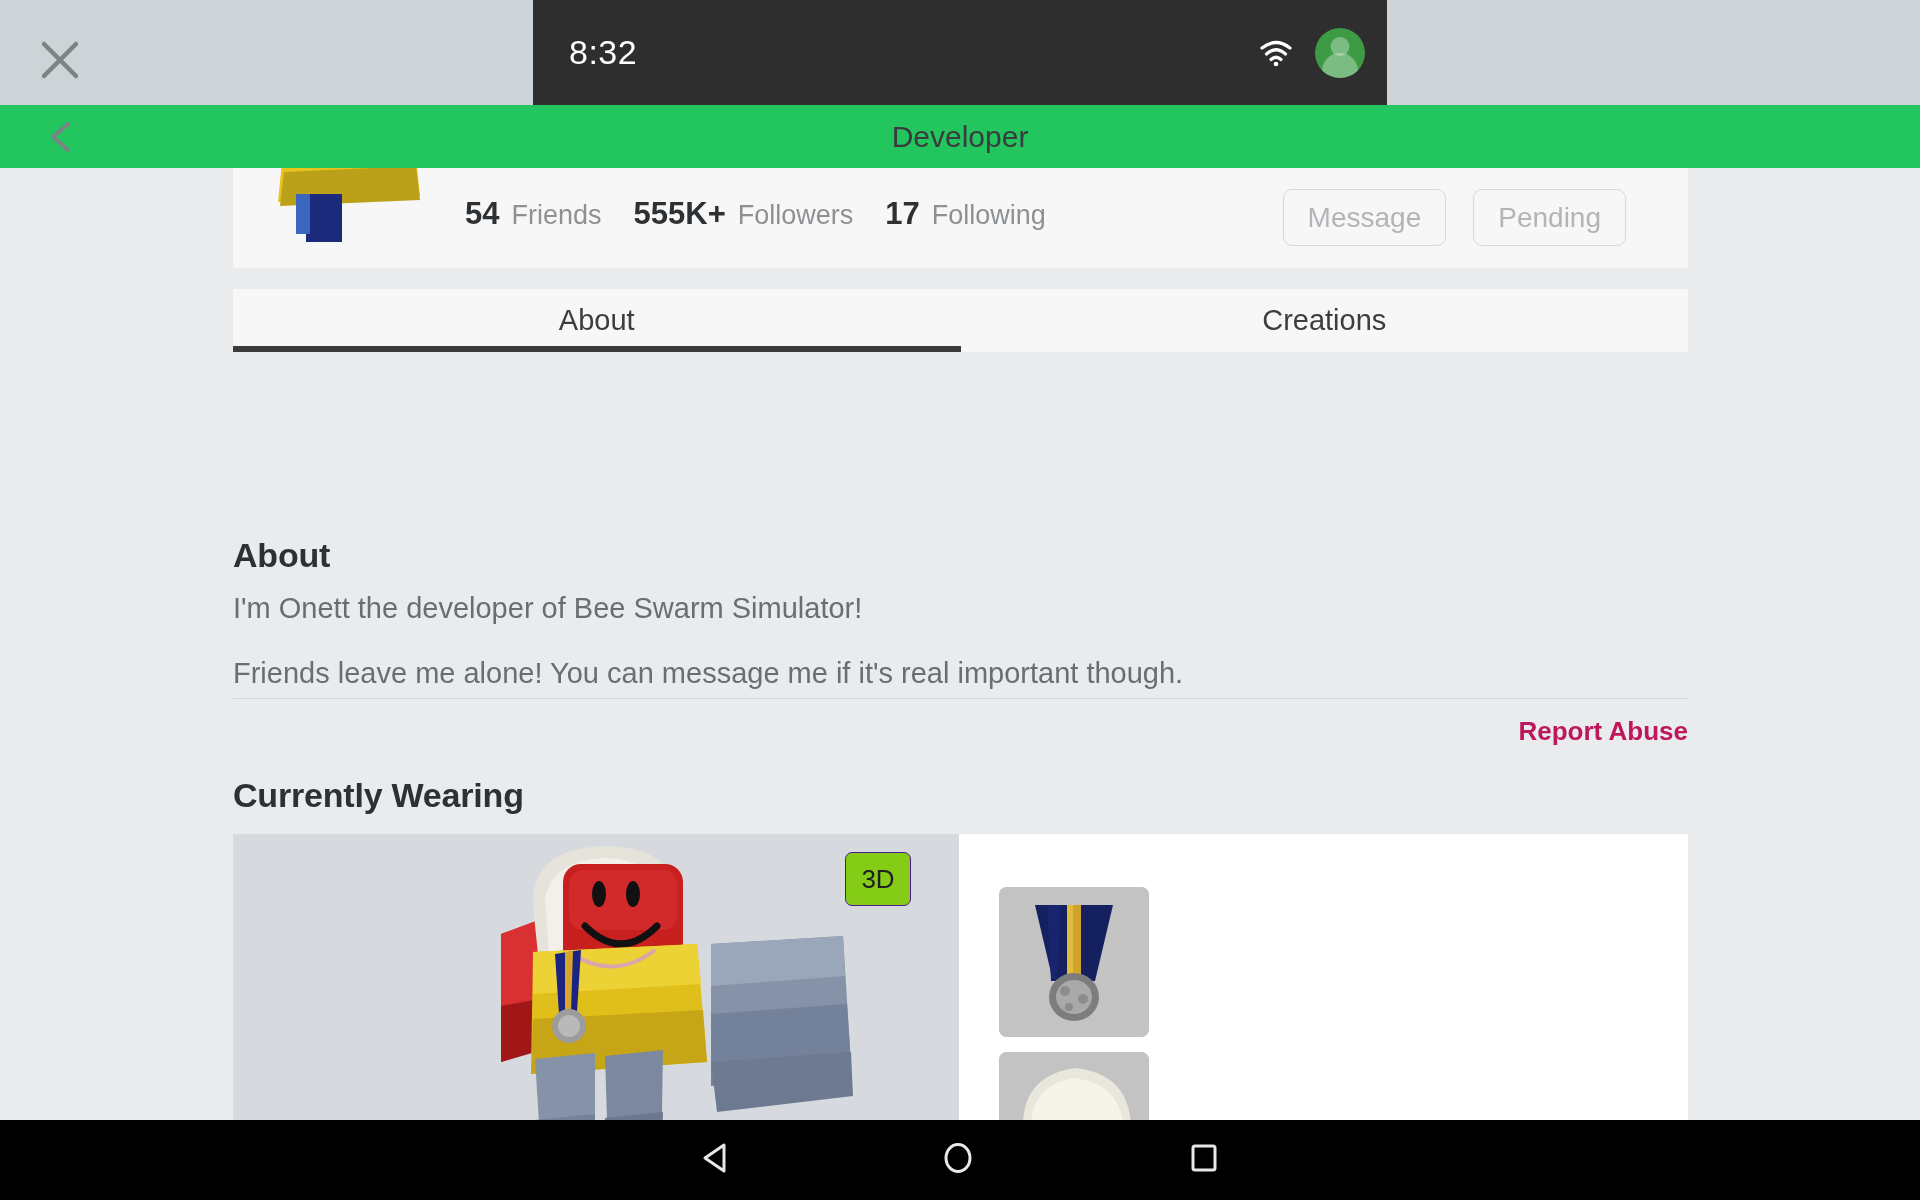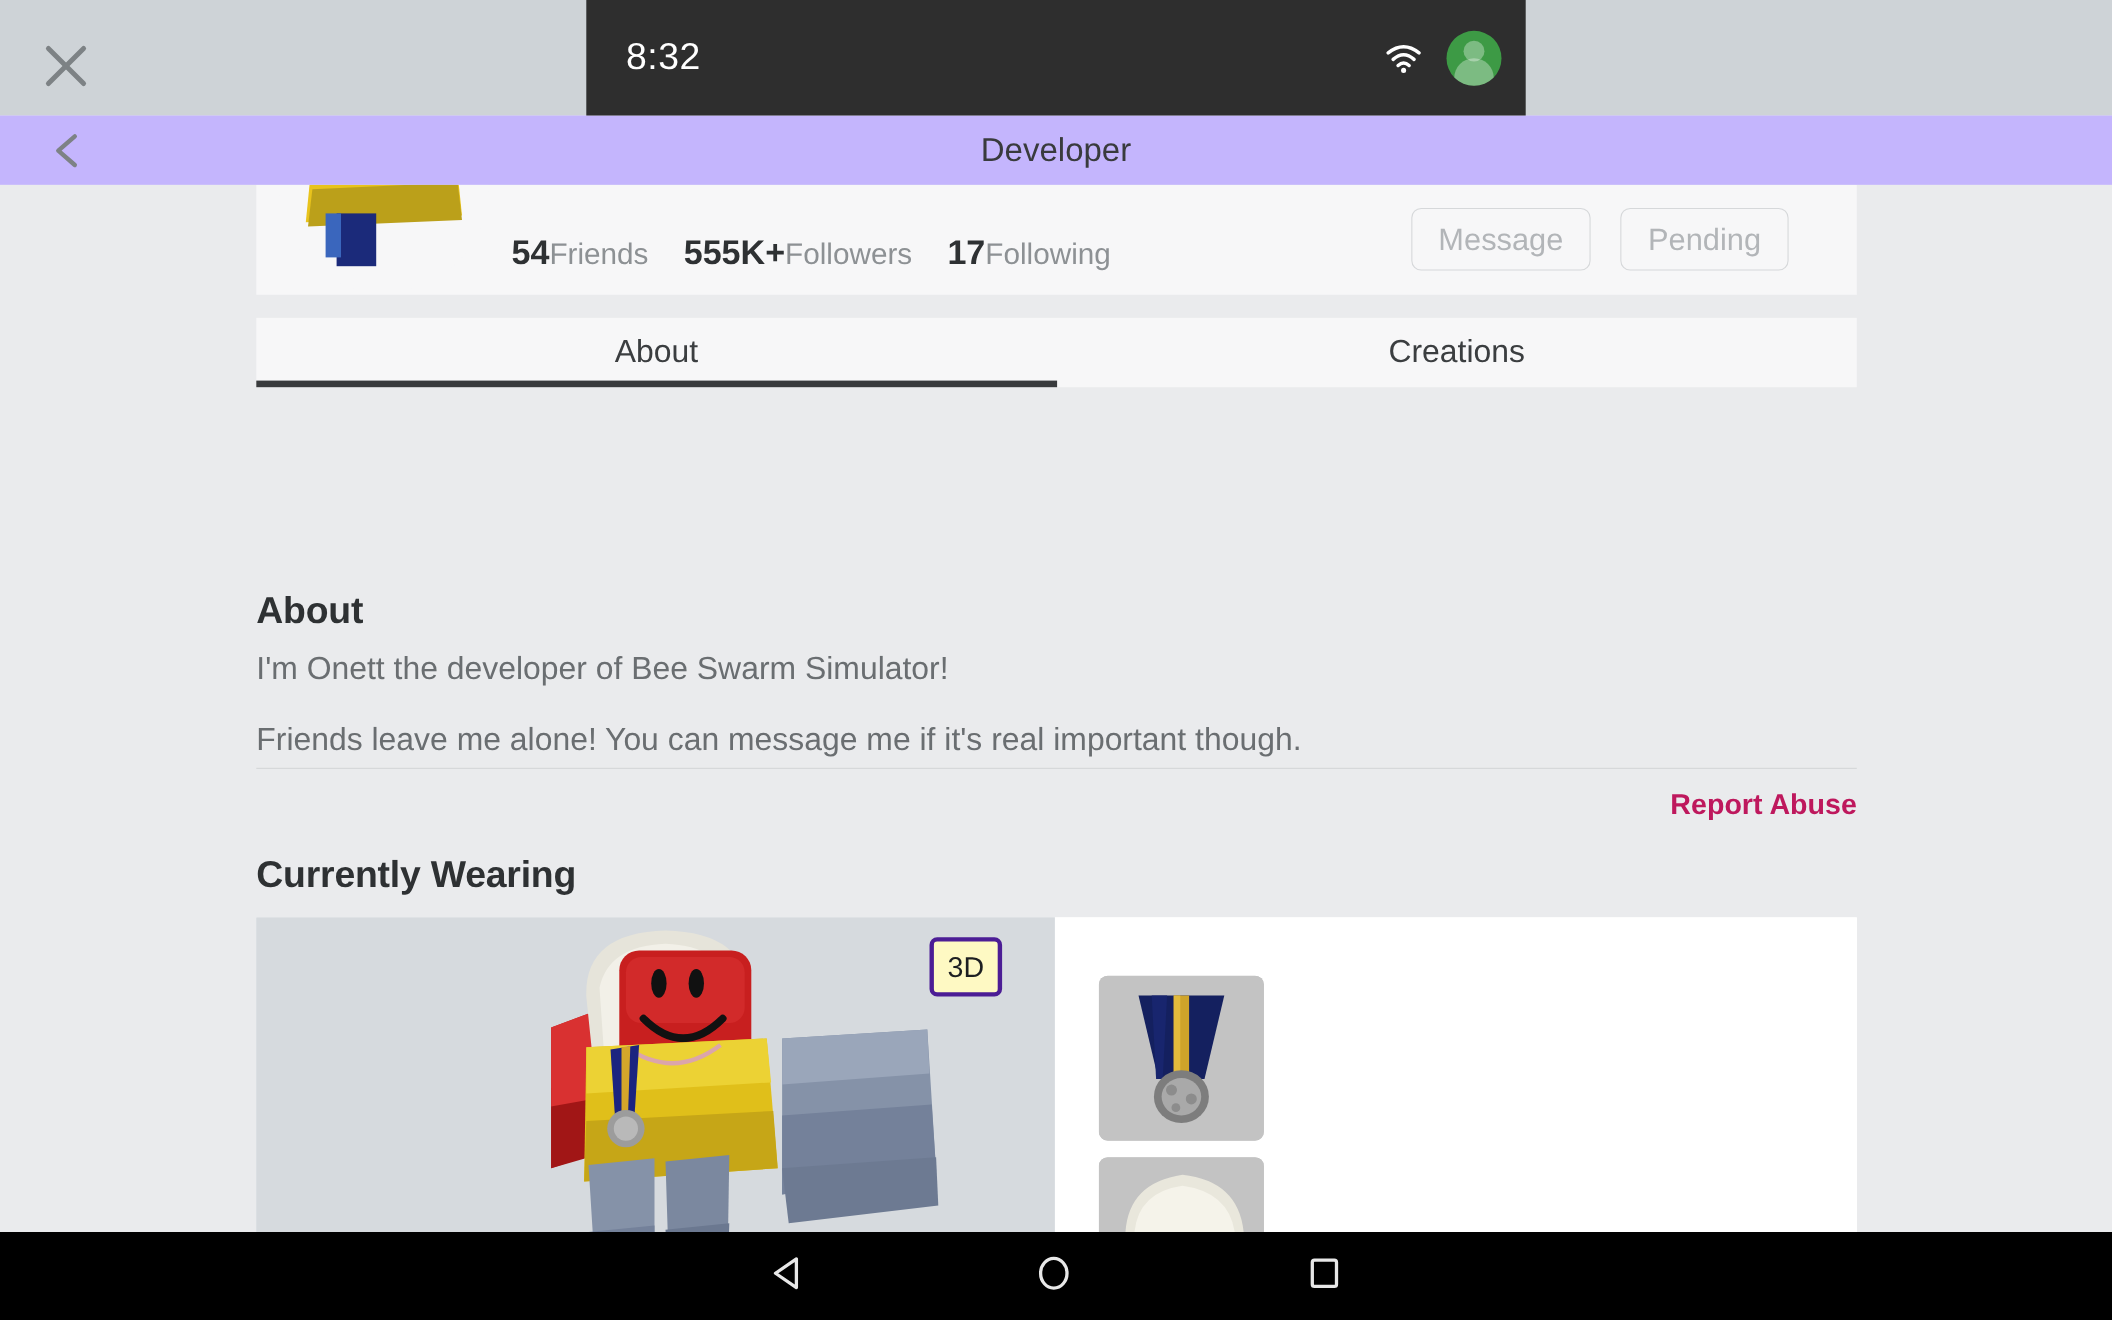--- a/index.html
+++ b/index.html
@@ -70,21 +70,21 @@
   .close-btn {
     position: absolute; left: 38px; top: 38px;
     width: 44px; height: 44px;
     cursor: pointer;
   }
   .close-btn svg { display:block; }
 
   .nav-bar {
     position: absolute; left: 0; top: 105px;
     width: 1920px; height: 63px;
-    background: #c4b5fd;
+    background: #22c55e;
     z-index: 10;
   }
   .back-btn {
     position: absolute; left: 44px; top: 14px;
     width: 36px; height: 36px;
     cursor: pointer;
   }
   .nav-title {
     position: absolute; left: 0; top: 0;
     width: 1920px; height: 63px;
@@ -125,21 +125,21 @@
   }
 
   .stats {
     position: absolute;
     left: 232px; top: 28px;
     display: flex;
     align-items: baseline;
     gap: 10px;
     white-space: nowrap;
   }
-  .stat-group { display: flex; align-items: baseline; gap: 0; margin-right: 22px; margin-top: 16px; }
+  .stat-group { display: flex; align-items: baseline; gap: 12px; margin-right: 22px; }
   .stat-num { font-size: 31px; font-weight: 700; color: #2e3133; }
   .stat-lbl { font-size: 27px; color: #8d9194; font-weight: 400; }
 
   .actions {
     position: absolute;
     right: 62px; top: 21px;
     display: flex; gap: 27px;
   }
   .act-btn {
     height: 57px;
@@ -227,22 +227,22 @@
   }
   .viewer {
     width: 726px; height: 454px;
     background: #d6dade;
     position: relative;
   }
   .btn3d {
     position: absolute;
     right: 48px; top: 18px;
     width: 66px; height: 54px;
-    background: #fef9c3;
-    border: 4px solid #4c1d95;
+    background: #84cc16;
+    border: 1px solid #4c1d95;
     border-radius: 7px;
     display: flex; align-items: center; justify-content: center;
     font-size: 26px;
     color: #1d1f21;
     cursor: pointer;
     z-index: 3;
   }
   .av-stage { position: absolute; left: 0; top: 0; width: 726px; height: 454px; }
 
   .items {

